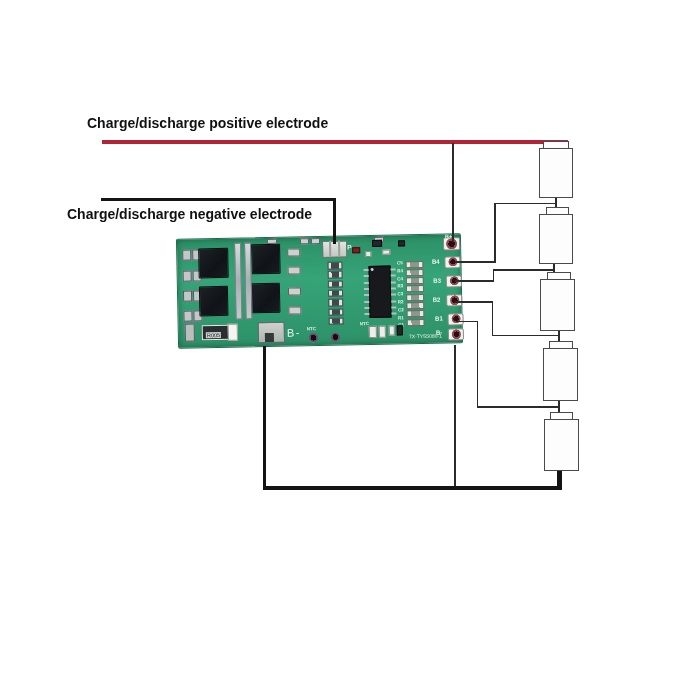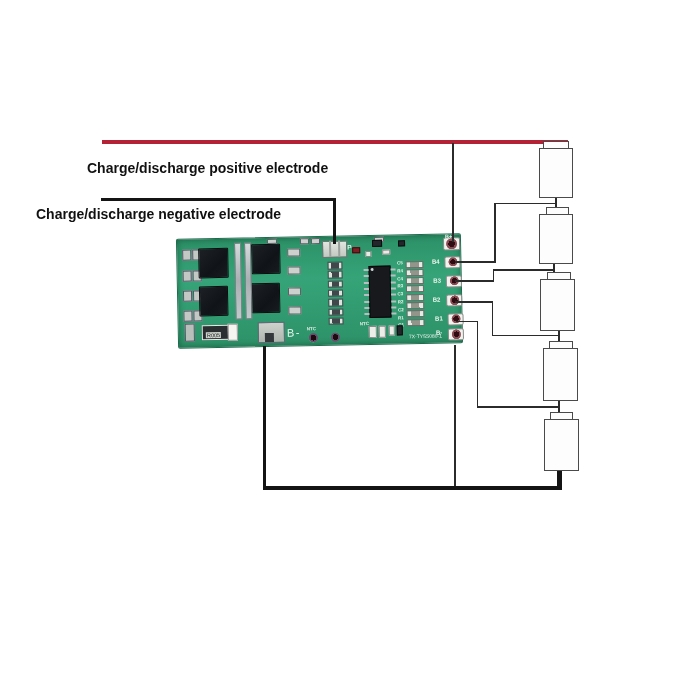--- a/index.html
+++ b/index.html
@@ -1,20 +1,20 @@
 <!DOCTYPE html>
 <html><head>
 <meta charset="utf-8">
 <style>
   html,body{margin:0;padding:0;background:#fff;}
   #canvas{position:relative;width:700px;height:700px;background:#ffffff;overflow:hidden;
           font-family:"Liberation Sans",sans-serif;}
   .lbl{position:absolute;font-weight:bold;color:#111;white-space:nowrap;}
-  .lbl.pos{left:87px;top:115px;font-size:14px;margin-top:45px;}
-  .lbl.neg{left:36px;top:206px;font-size:14px;}
+  .lbl.pos{left:87px;top:115px;font-size:14px;}
+  .lbl.neg{left:67px;top:206px;font-size:14px;}
   .lbl.caption{left:88px;top:570px;font-size:14.5px;letter-spacing:.2px;}
 
   
   .w{position:absolute;background:#2b2b2b;}
   .wt{position:absolute;background:#141414;}
   .wr{position:absolute;background:#b32235;}
 
   
   .cell{position:absolute;background:#fdfdfd;border:1.3px solid #4a4a4a;box-sizing:border-box;}
   .nub{position:absolute;background:#fdfdfd;border:1.2px solid #4a4a4a;box-sizing:border-box;}

